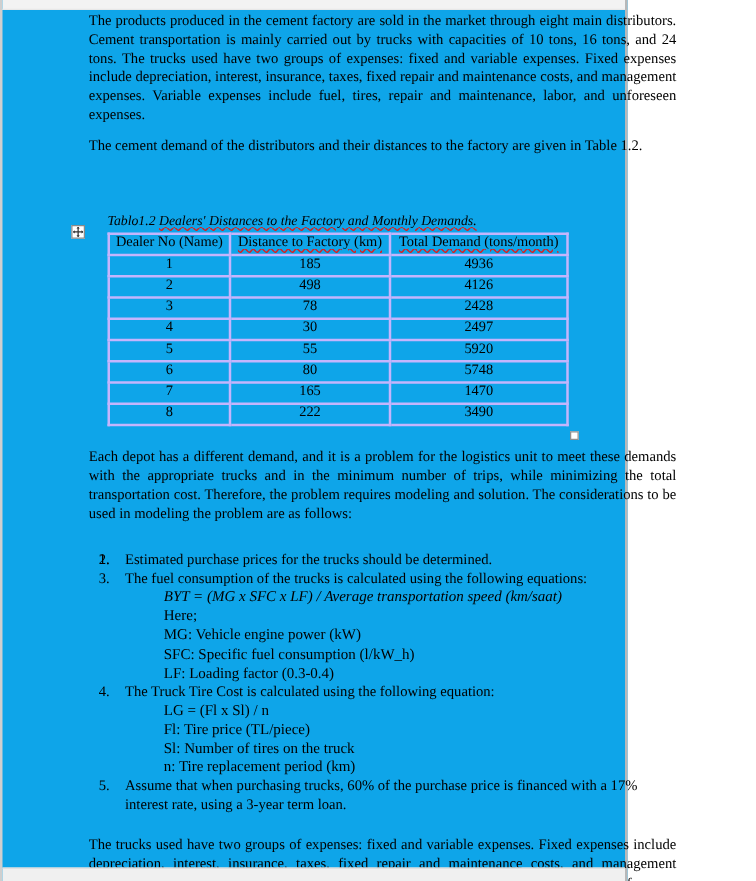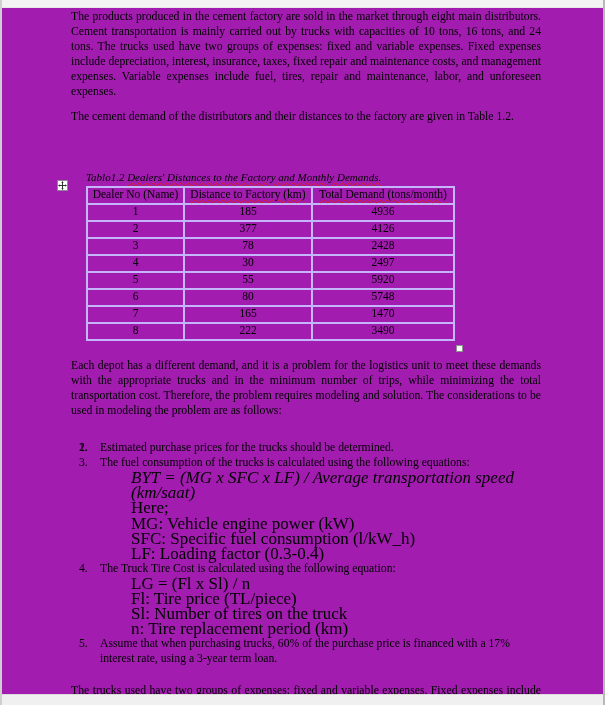--- a/index.html
+++ b/index.html
@@ -9,23 +9,23 @@
   }
   body {
     width: 605px;
     height: 705px;
     overflow: hidden;
     font-family: "Liberation Serif", "DejaVu Serif", serif;
     color: #000000;
   }
   #page {
     position: relative;
-    width: 605px;
+    width: 502px;
     height: 705px;
-    background: #a21caf;
+    background: #0ea5e9;
     box-sizing: border-box;
     border-left: 2px solid #cfcfcf;
     border-right: 2px solid #b8b8b8;
   }
   .top-strip {
     position: absolute;
     top: 0; left: 0; right: 0;
     height: 7px;
     background: #f3f3f3;
     border-bottom: 1px solid #e8e8e8;
@@ -137,21 +137,21 @@
   }
   ol.reqs > li > .num {
     position: absolute;
     left: 8px;
     top: 0;
     width: 20px;
     text-align: left;
   }
   .sub-line {
     padding-left: 31px;
-    font-size: 17px;
+    font-size: 12px;
     line-height: 15.1px;
   }
   .sub-line.ital {
     font-style: italic;
   }
 </style>
 </head>
 <body>
 
 <div id="page">
@@ -194,21 +194,21 @@
           </tr>
         </thead>
         <tbody>
           <tr>
             <td>1</td>
             <td>185</td>
             <td>4936</td>
           </tr>
           <tr>
             <td>2</td>
-            <td>377</td>
+            <td>498</td>
             <td>4126</td>
           </tr>
           <tr>
             <td>3</td>
             <td>78</td>
             <td>2428</td>
           </tr>
           <tr>
             <td>4</td>
             <td>30</td>

